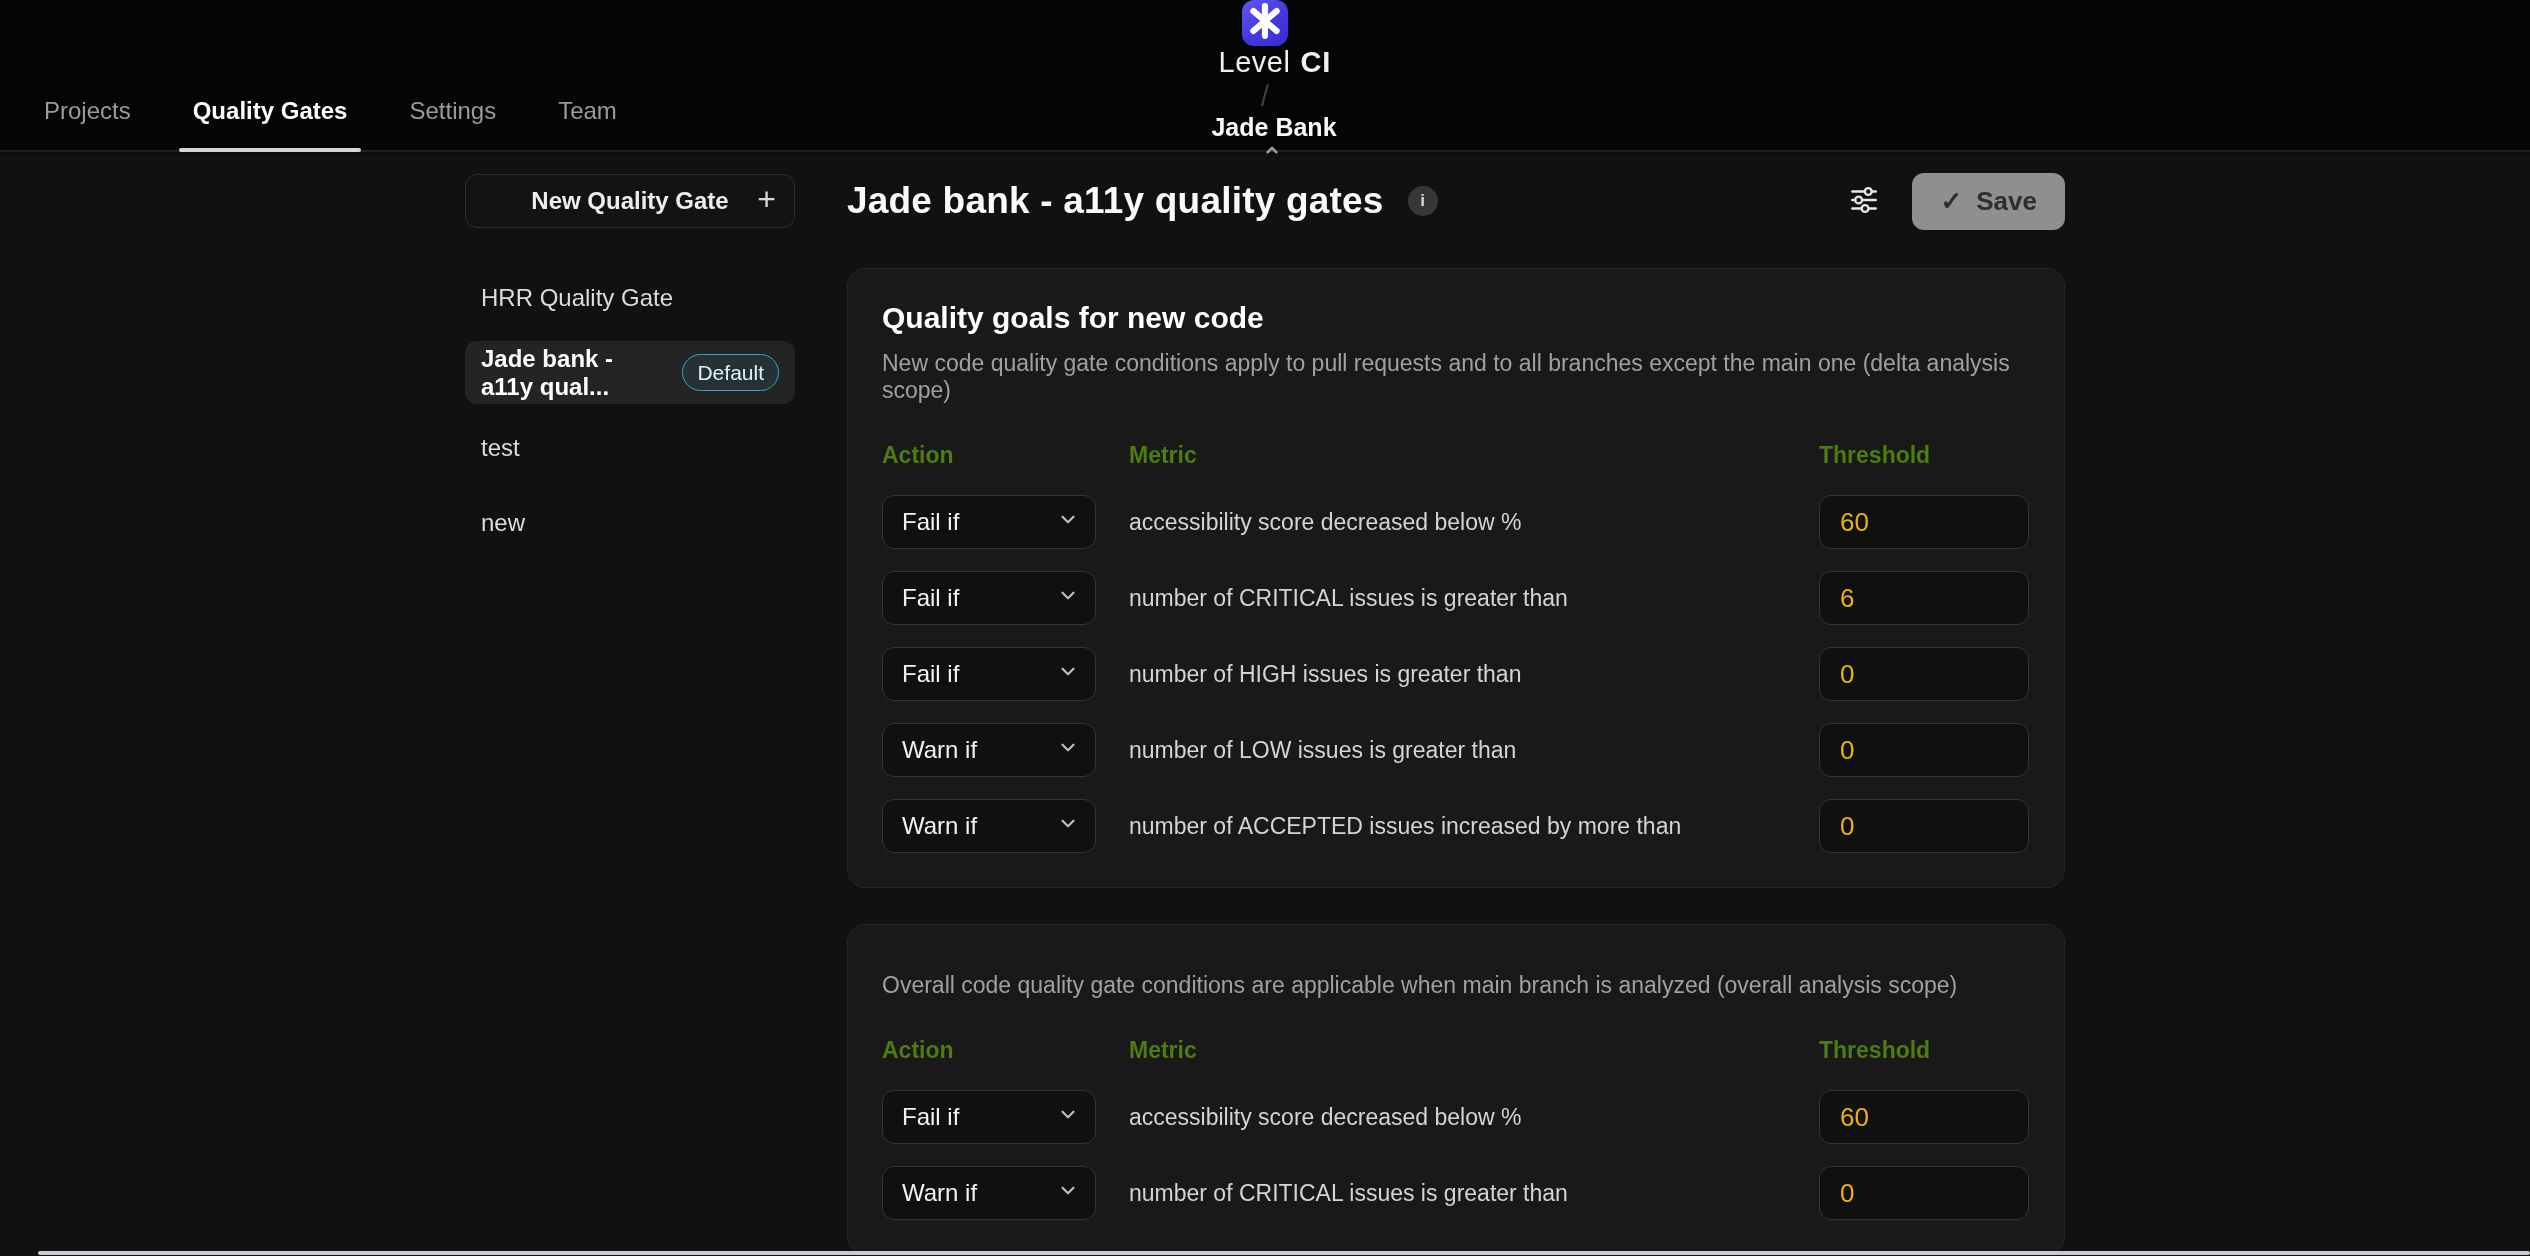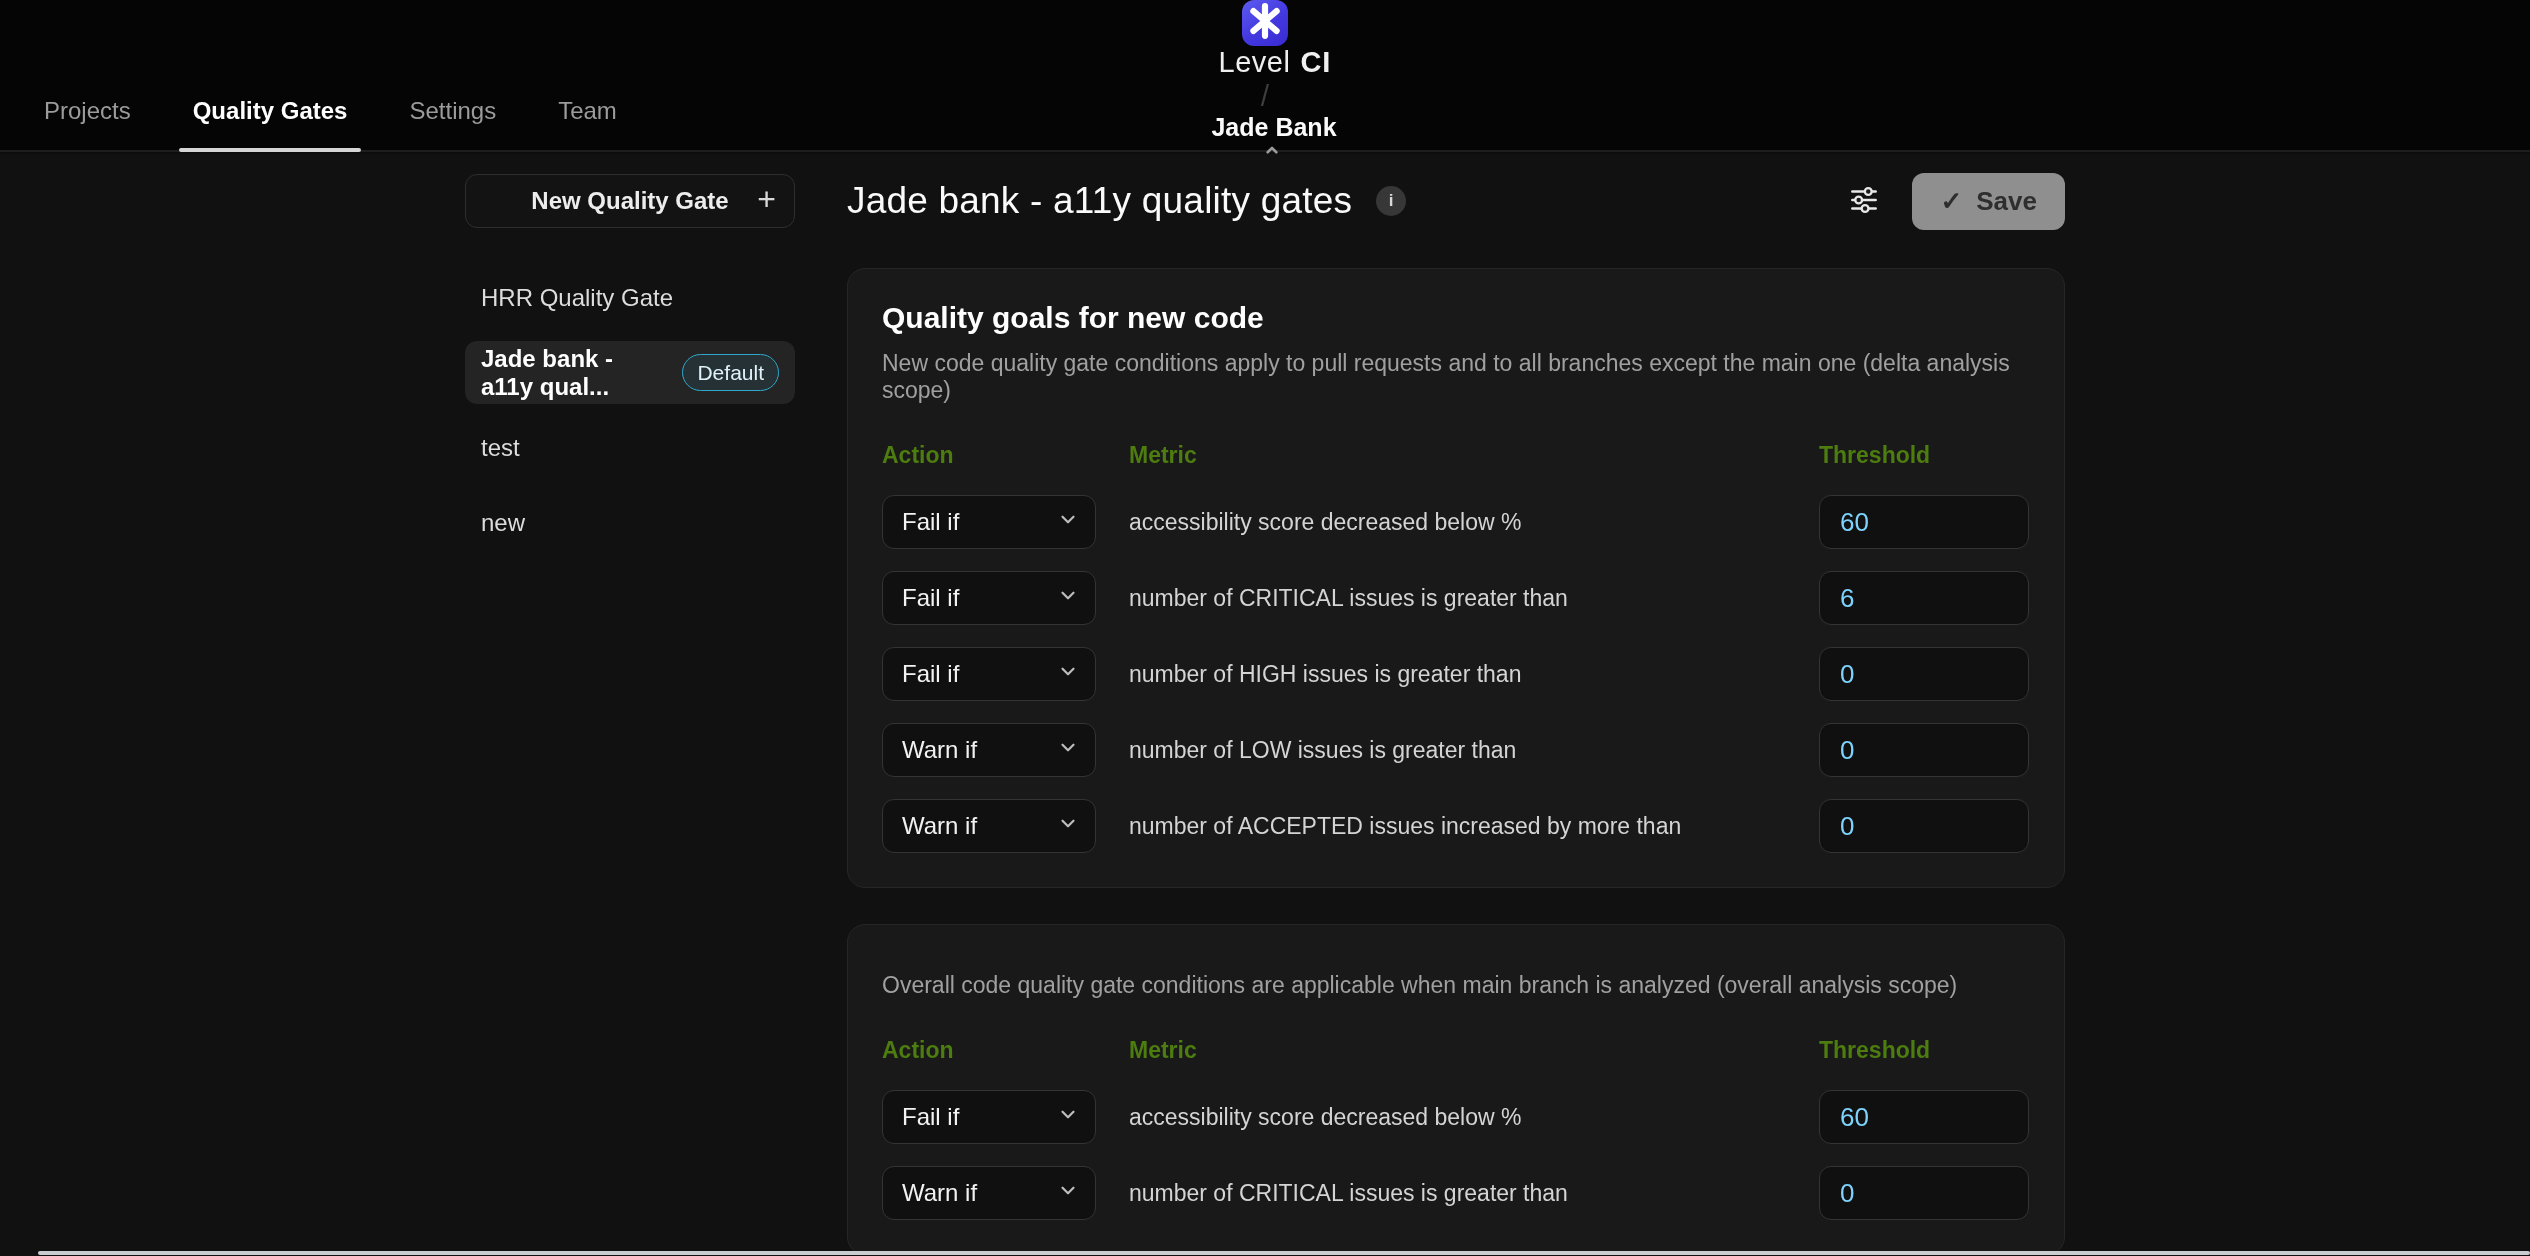--- a/index.html
+++ b/index.html
@@ -51,21 +51,21 @@
   .gate-list { margin-top:38px; display:flex; flex-direction:column; gap:12px; }
   .gate-item { height:63px; display:flex; align-items:center; gap:16px; padding:0 16px;
                border-radius:12px; font-size:24px; color:#dcdcdc; cursor:pointer; }
   .gate-item.selected { background:#242424; color:#ffffff; font-weight:700; }
   .default-badge { border:1.5px solid #2fa8cc; background:rgba(47,168,204,0.10); color:#dff2f9;
                    border-radius:19px; height:37px; padding:0 14px; display:flex; align-items:center;
                    font-size:21px; font-weight:400; flex:0 0 auto; }
 
   .main { position:absolute; left:847px; top:16px; width:1218px; }
   .main-header { display:flex; align-items:center; height:62px; }
-  .page-title { font-size:37px; font-weight:400; color:#fafafa; letter-spacing:.2px; }
+  .page-title { font-size:37px; font-weight:700; color:#fafafa; letter-spacing:.2px; }
   .info-icon { width:30px; height:30px; border-radius:50%; background:#373737; color:#d9d9d9;
                display:flex; align-items:center; justify-content:center; font-size:17px; font-weight:700;
                margin-left:24px; cursor:default; }
   .header-actions { margin-left:auto; display:flex; align-items:center; gap:28px; }
   .sliders-btn { background:none; border:none; cursor:pointer; display:flex; padding:4px; }
   .save-btn { height:57px; padding:0 28px; border:none; border-radius:12px; background:#8f8f8f;
               color:#2e2e2e; font-size:26px; font-weight:600; display:flex; align-items:center; gap:14px;
               cursor:pointer; font-family:inherit; }
   .save-check { font-size:26px; line-height:1; }
 
@@ -76,21 +76,21 @@
   .grid { display:grid; grid-template-columns:247px 690px 1fr; align-items:center; }
   .grid-head { margin-top:38px; font-size:23px; font-weight:700; color:#4d7c0f; }
   .rows { margin-top:26px; display:flex; flex-direction:column; gap:22px; }
   .row { height:54px; }
   .select { width:214px; height:54px; background:#101010; border:1.5px solid #343434; border-radius:12px;
             display:flex; align-items:center; justify-content:space-between; padding:0 16px 0 19px;
             cursor:pointer; }
   .select span { font-size:24px; font-weight:500; color:#f2f2f2; }
   .metric { font-size:23px; color:#d4d4d4; }
   .threshold-input { width:210px; height:54px; background:#101010; border:1.5px solid #343434;
-            border-radius:12px; color:#7dd3fc; font-size:26px; font-weight:500; padding-left:20px;
+            border-radius:12px; color:#eab308; font-size:26px; font-weight:500; padding-left:20px;
             font-family:inherit; outline:none; }
 
   .bottom-scrollbar { position:absolute; left:38px; right:0; bottom:1px; height:4px;
             background:#c9cdd2; border-radius:2px; z-index:50; }
 </style>
 </head>
 <body>
 
 <header class="topbar">
   <div class="logo-box">

